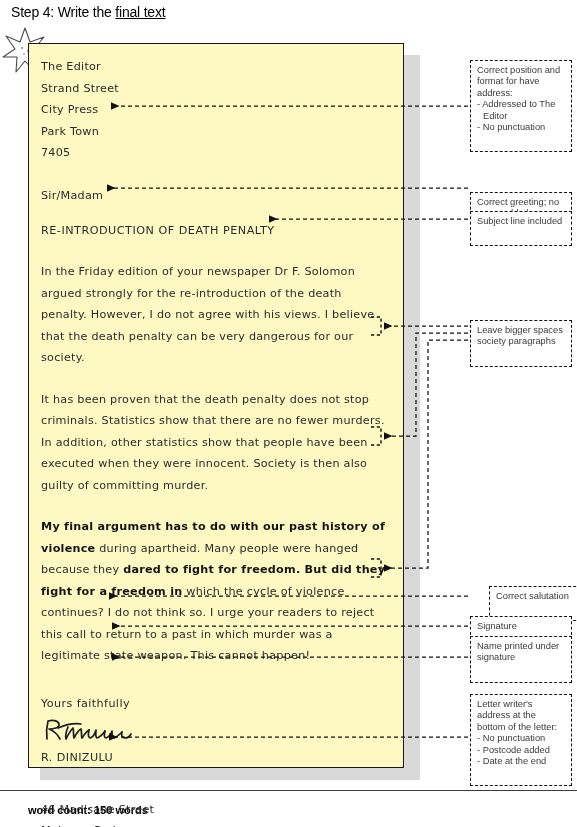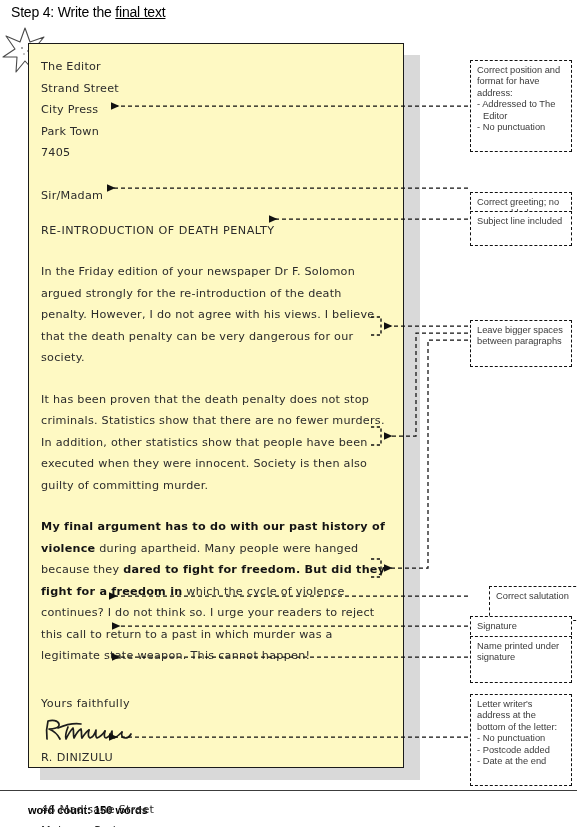--- a/index.html
+++ b/index.html
@@ -265,21 +265,21 @@
   <div class="ann-line">Correct greeting; no</div>
   <div class="ann-line">name added</div>
 </div>
 
 <div class="annotation" style="left:470px; top:211px; width:102px;">
   <div class="ann-line">Subject line included</div>
 </div>
 
 <div class="annotation" style="left:470px; top:320px; width:102px;">
   <div class="ann-line">Leave bigger spaces</div>
-  <div class="ann-line">between paragraphs</div>
+  <div class="ann-line">society paragraphs</div>
 </div>
 
 <div class="annotation" style="left:470px; top:586px; width:102px;margin-left:19px;">
   <div class="ann-line">Correct salutation</div>
 </div>
 
 <div class="annotation" style="left:470px; top:616px; width:102px;">
   <div class="ann-line">Signature</div>
 </div>
 

